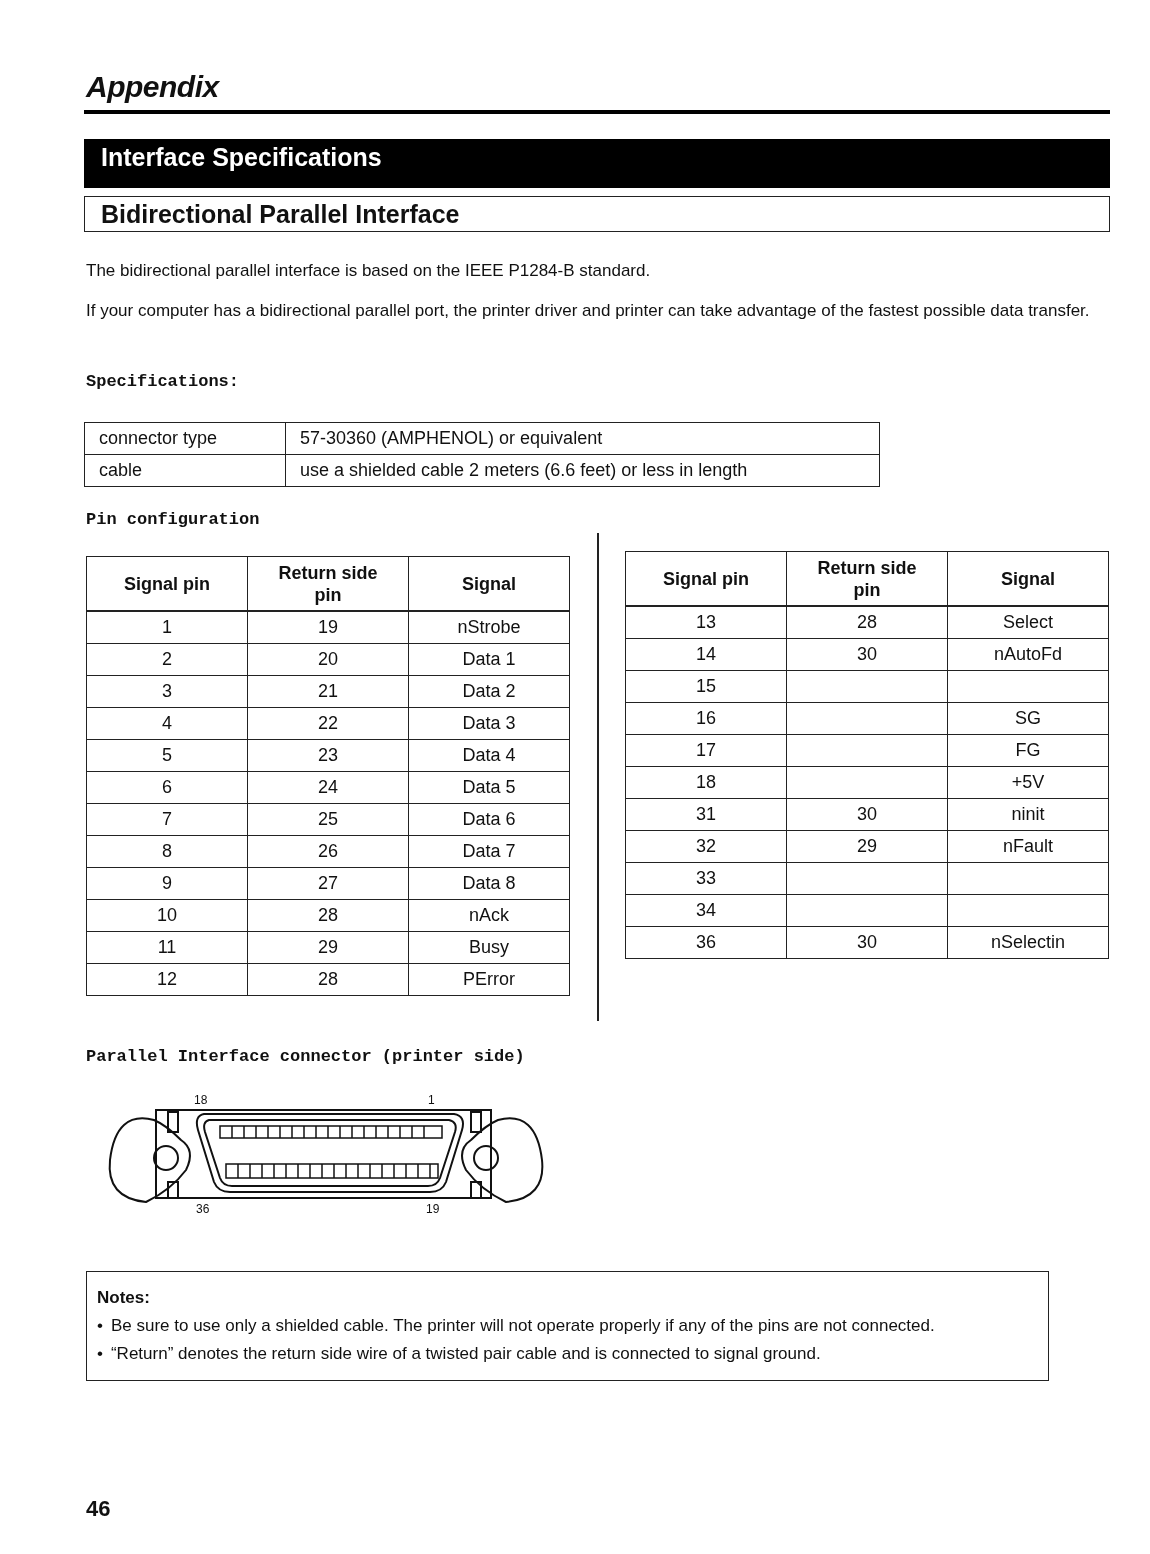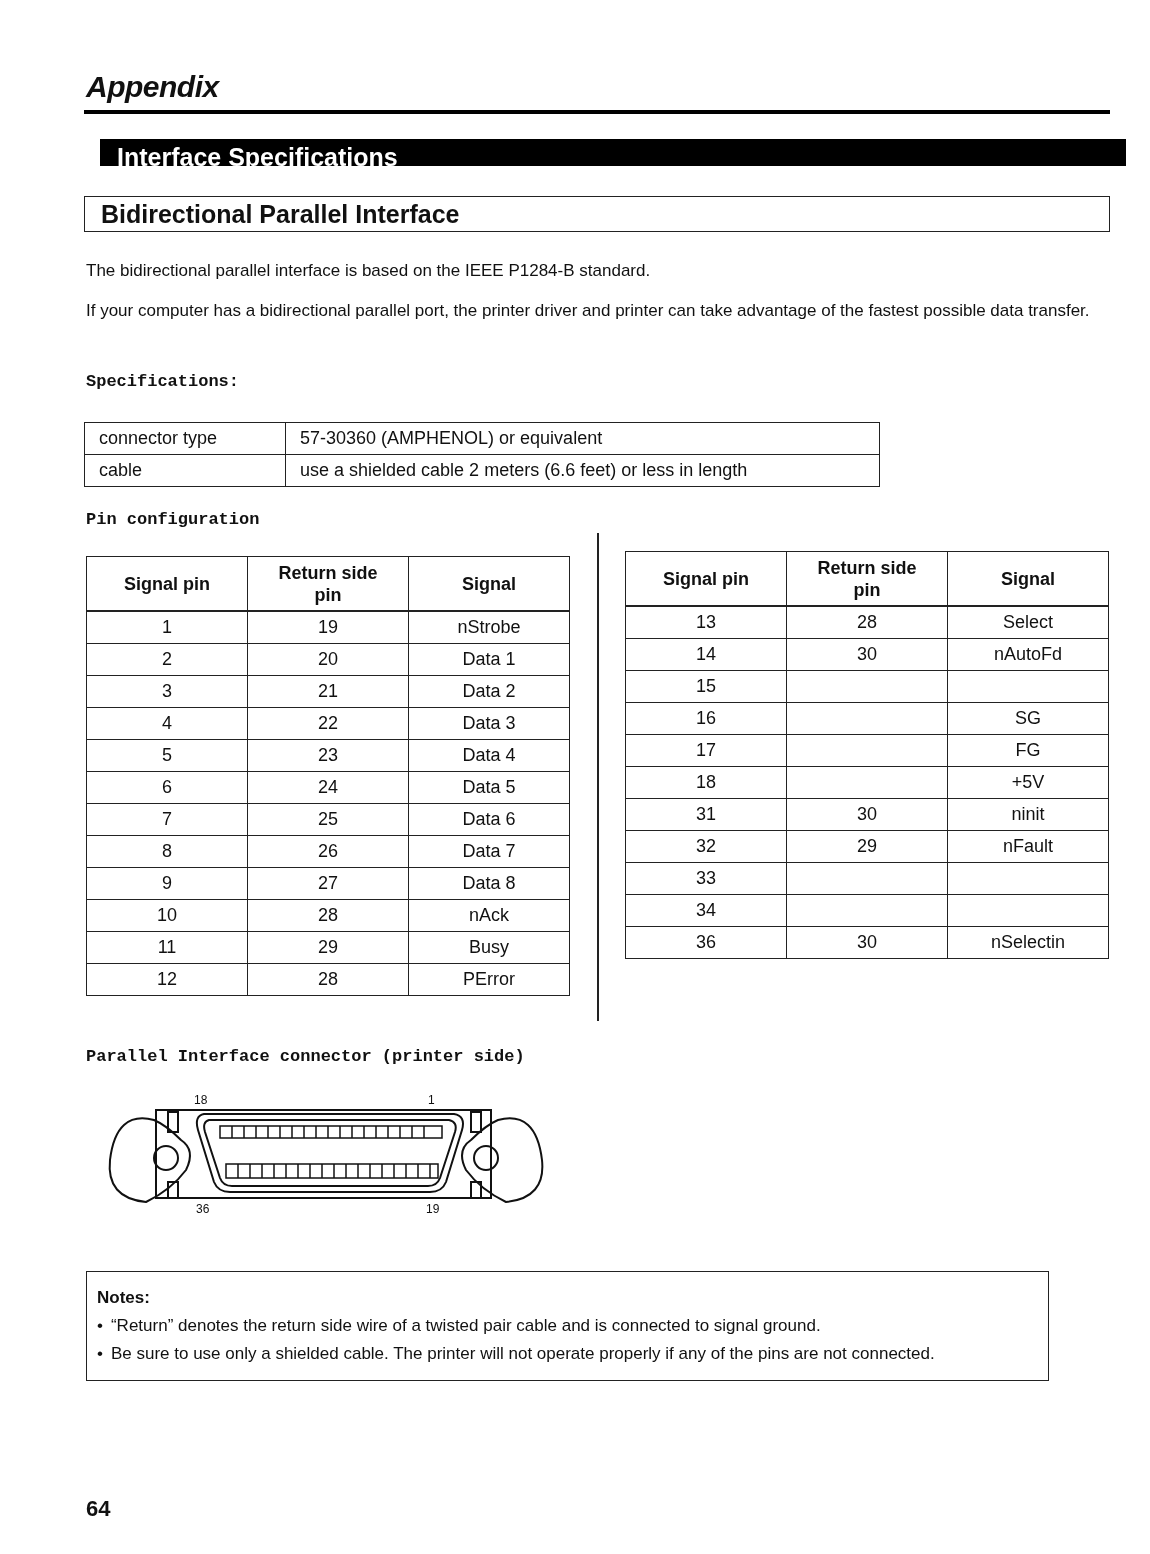--- a/index.html
+++ b/index.html
@@ -7,22 +7,22 @@
     width: 1150px; height: 1554px; position: relative; overflow: hidden;
     font-family: "Liberation Sans", "DejaVu Sans", sans-serif; color: #111;
   }
   .abs { position: absolute; }
   .appendix-title {
     left: 86px; top: 70px; font-size: 30px; font-weight: bold; font-style: italic;
     letter-spacing: -0.5px;
   }
   .appendix-rule { left: 84px; top: 110px; width: 1026px; height: 4px; background: #000; }
   .section-bar {
-    left: 84px; top: 139px; width: 1026px; height: 27px; background: #000; color: #fff;
-    font-size: 25px; font-weight: bold; line-height: 36px; padding-left: 17px; box-sizing: border-box; margin-left: 16px;
+    left: 84px; top: 139px; width: 1026px; height: 49px; background: #000; color: #fff;
+    font-size: 25px; font-weight: bold; line-height: 36px; padding-left: 17px; box-sizing: border-box;
   }
   .subsection-box {
     left: 84px; top: 196px; width: 1026px; height: 36px; border: 1px solid #222; box-sizing: border-box;
     font-size: 25px; font-weight: bold; line-height: 34px; padding-left: 16px;
   }
   .para { left: 86px; font-size: 17px; line-height: 24px; width: 1030px; }
   .label-bold { left: 86px; font-size: 17px; font-weight: bold; font-family: Liberation Mono, monospace; }
   table { border-collapse: collapse; }
   .spec-table { left: 84px; top: 422px; width: 796px; font-size: 18px; }
   .spec-table td { border: 1.5px solid #222; height: 31px; padding: 0 0 0 14px; }
@@ -282,17 +282,17 @@
   <g font-family="Liberation Sans, sans-serif" font-size="12" fill="#111">
     <text x="88" y="14">18</text>
     <text x="322" y="14">1</text>
     <text x="90" y="123">36</text>
     <text x="320" y="123">19</text>
   </g>
 </svg>
 
 <div class="abs notes-box">
   <div class="notes-title">Notes:</div>
+  <div class="note-item">Be sure to use only a shielded cable. The printer will not operate properly if any of the pins are not connected.</div>
   <div class="note-item">“Return” denotes the return side wire of a twisted pair cable and is connected to signal ground.</div>
-  <div class="note-item">Be sure to use only a shielded cable. The printer will not operate properly if any of the pins are not connected.</div>
 </div>
 
-<div class="abs page-number">64</div>
+<div class="abs page-number">46</div>
 
 </body></html>

